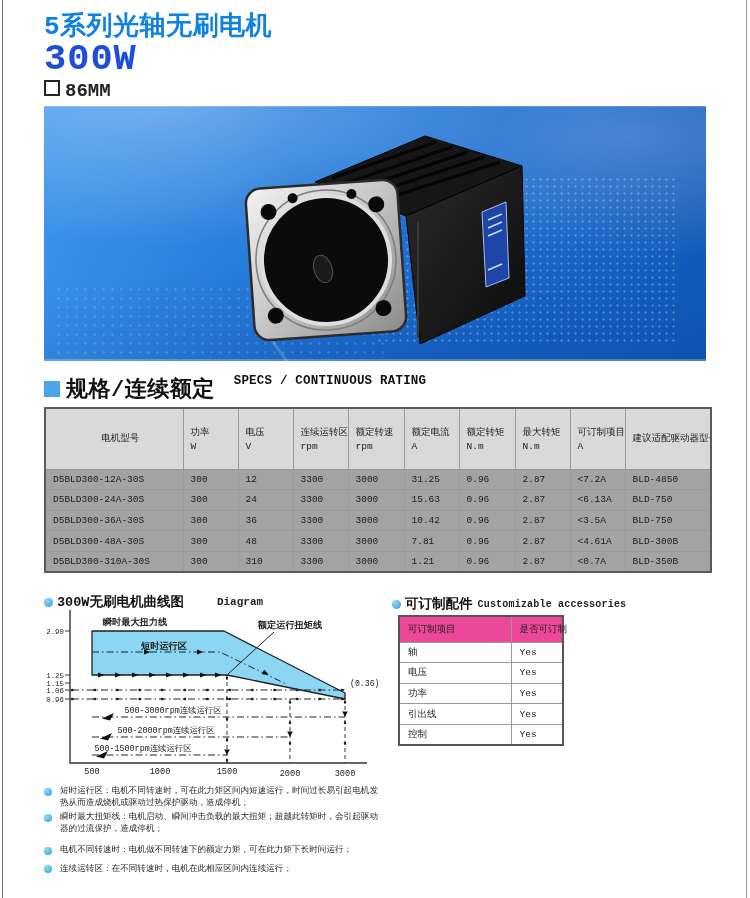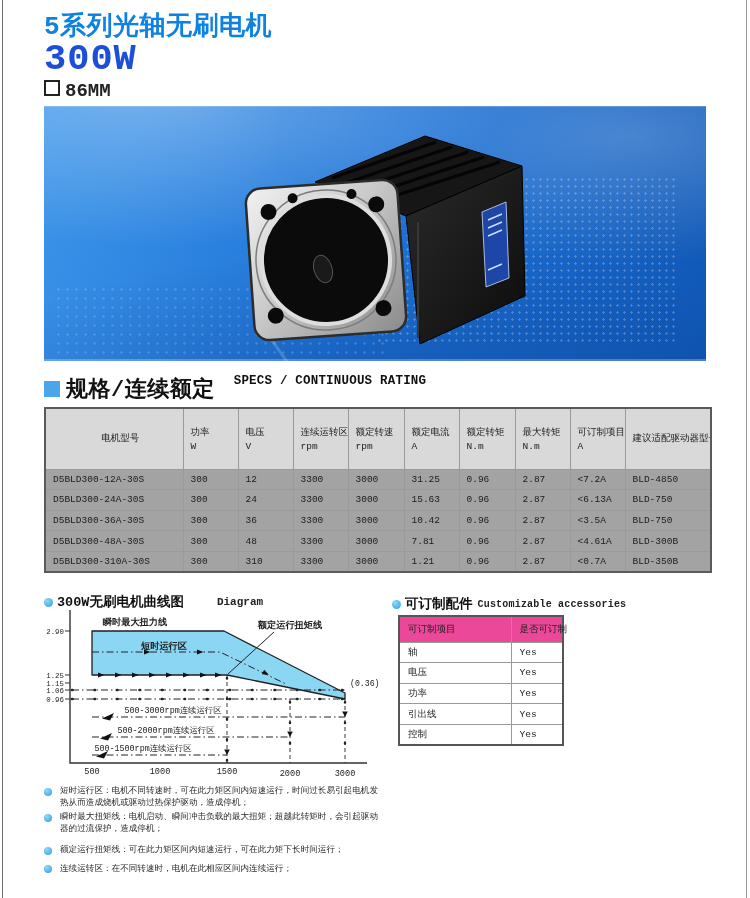--- a/index.html
+++ b/index.html
@@ -366,16 +366,16 @@
         <tr>
           <td>控制</td>
           <td>Yes</td>
         </tr>
       </tbody>
   </table>
 
   <ul class="notes">
     <li><span class="nd"></span><span>短时运行区：电机不同转速时，可在此力矩区间内短速运行，时间过长易引起电机发热从而造成烧机或驱动过热保护驱动，造成停机；</span></li>
     <li><span class="nd"></span><span>瞬时最大扭矩线：电机启动、瞬间冲击负载的最大扭矩；超越此转矩时，会引起驱动器的过流保护，造成停机；</span></li>
-    <li><span class="nd"></span><span>额定运行扭矩线：可在此力矩区间内短速运行，可在此力矩下长时间运行；</span></li>
+    <li><span class="nd"></span><span>电机不同转速时：电机做不同转速下的额定力矩，可在此力矩下长时间运行；</span></li>
     <li><span class="nd"></span><span>连续运转区：在不同转速时，电机在此相应区间内连续运行；</span></li>
   </ul>
 </div>
 
 </body></html>

